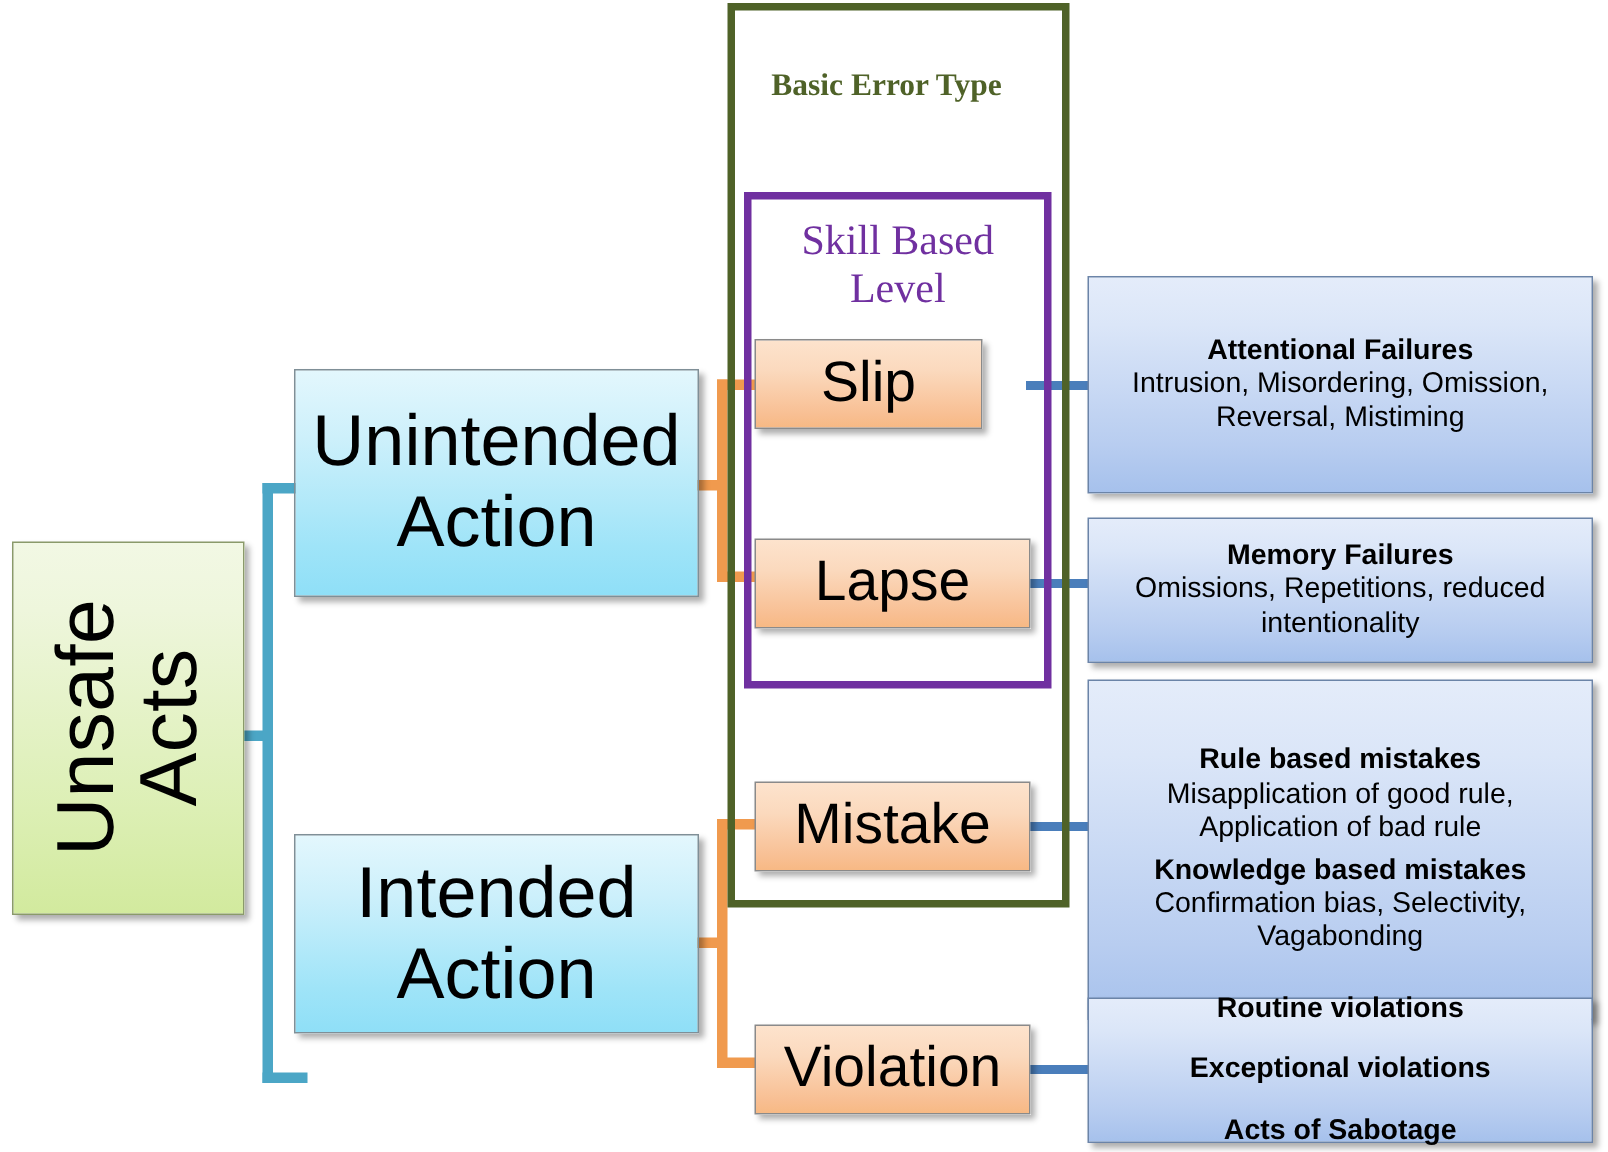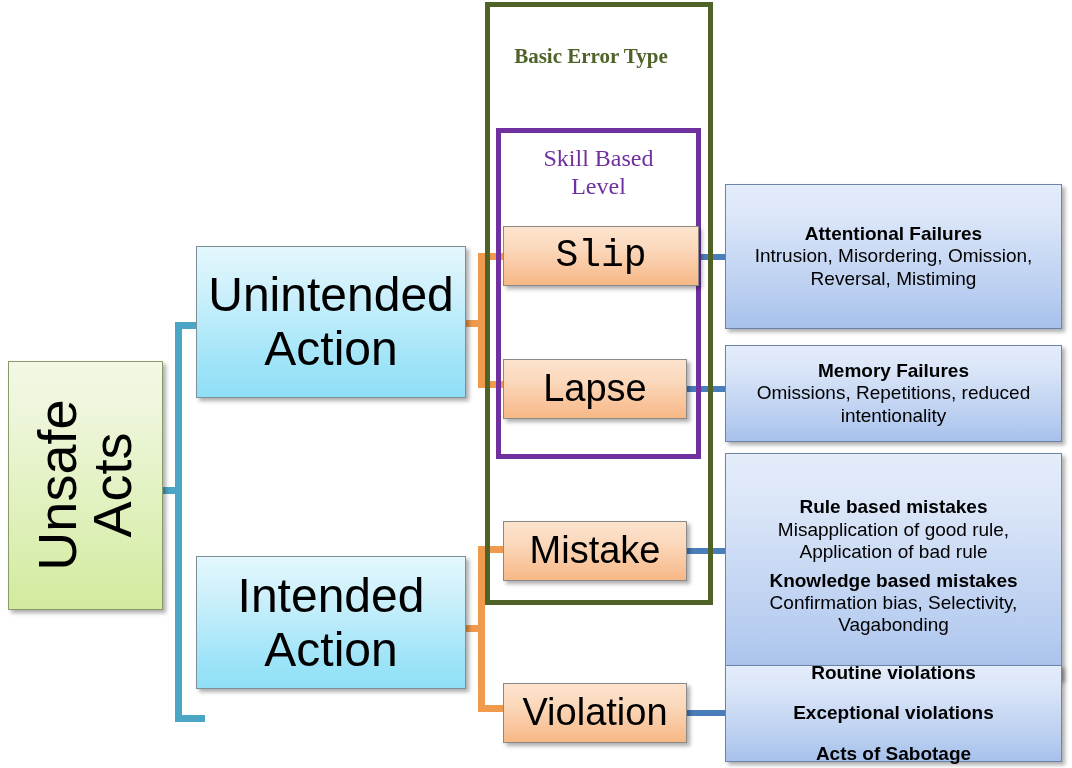--- a/index.html
+++ b/index.html
@@ -36,21 +36,21 @@
     font-family: "Liberation Serif", serif;
     line-height: 1.15;
     white-space: pre-line;
   }
   .label-green {
     color: #4F6228;
     font-size: 21px;
   }
   .label-purple {
     color: #7030A0;
-    font-size: 24px;
+    font-size: 28px;
   }
 
   
   .node {
     position: absolute;
     box-sizing: border-box;
     display: flex;
     align-items: center;
     justify-content: center;
     text-align: center;
@@ -161,21 +161,21 @@
     <span class="green-text">Unsafe
 Acts</span>
   </div>
 
   <div class="node node-blue-main" style="left:196px; top:246px; width:270px; height:152px;">Unintended
 Action</div>
 
   <div class="node node-blue-main" style="left:196px; top:556px; width:270px; height:133px;">Intended
 Action</div>
 
-  <div class="node node-orange" style="left:503px; top:226px; width:196px; height:60px;font-family:Liberation Mono, monospace;">Slip</div>
+  <div class="node node-orange" style="left:503px; top:226px; width:152px; height:60px;">Slip</div>
 
   <div class="node node-orange" style="left:503px; top:359px; width:184px; height:60px;">Lapse</div>
 
   <div class="node node-orange" style="left:503px; top:521px; width:184px; height:60px;">Mistake</div>
 
   <div class="node node-orange" style="left:503px; top:683px; width:184px; height:60px;">Violation</div>
 
   <div class="node node-detail" style="left:725px; top:184px; width:337px; height:145px;">
     <div class="d-head">Attentional Failures</div>
     <div class="d-body">Intrusion, Misordering, Omission,

